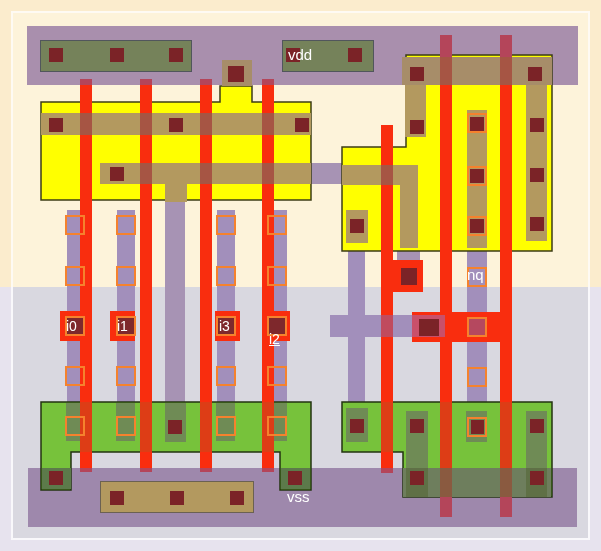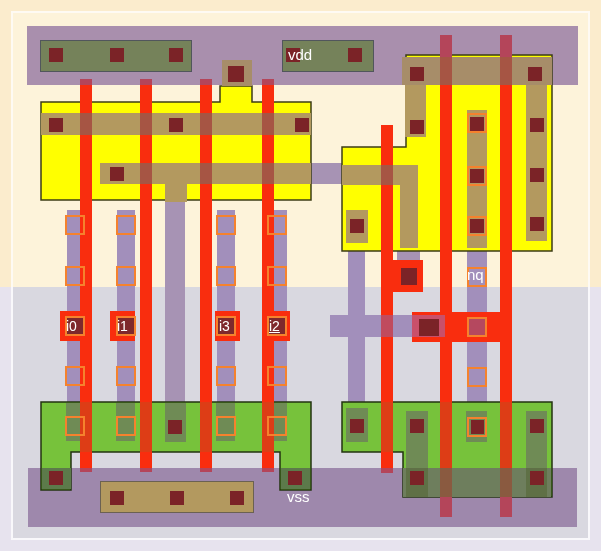--- a/index.html
+++ b/index.html
@@ -231,15 +231,15 @@
   <div class="via via-bar" style="left:467px;top:317px;"></div>
   <div class="via" style="left:467px;top:367px;"></div>
   <div class="via" style="left:467px;top:417px;"></div>
 
   <div class="pin" style="left:288px;top:46px;">vdd</div>
   <div class="pin" style="left:287px;top:488px;">vss</div>
   <div class="pin" style="left:467px;top:266px;">nq</div>
   <div class="ilabel" style="left:66px;top:318px;">i0</div>
   <div class="ilabel" style="left:117px;top:318px;">i1</div>
   <div class="ilabel" style="left:219px;top:318px;">i3</div>
-  <div class="ilabel" style="left:269px;top:318px;text-decoration:underline;">i2</div>
+  <div class="ilabel" style="left:269px;top:331px;text-decoration:underline;">i2</div>
 
 </div>
 
 </body></html>

